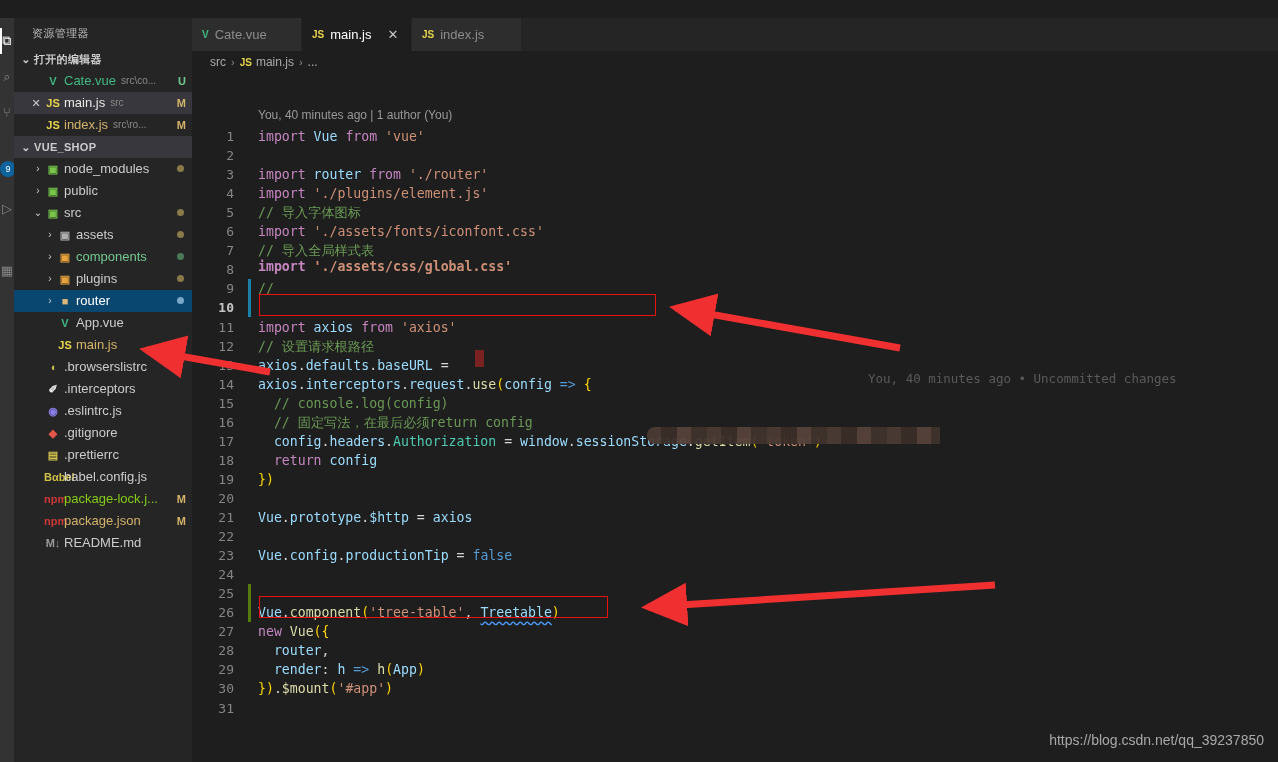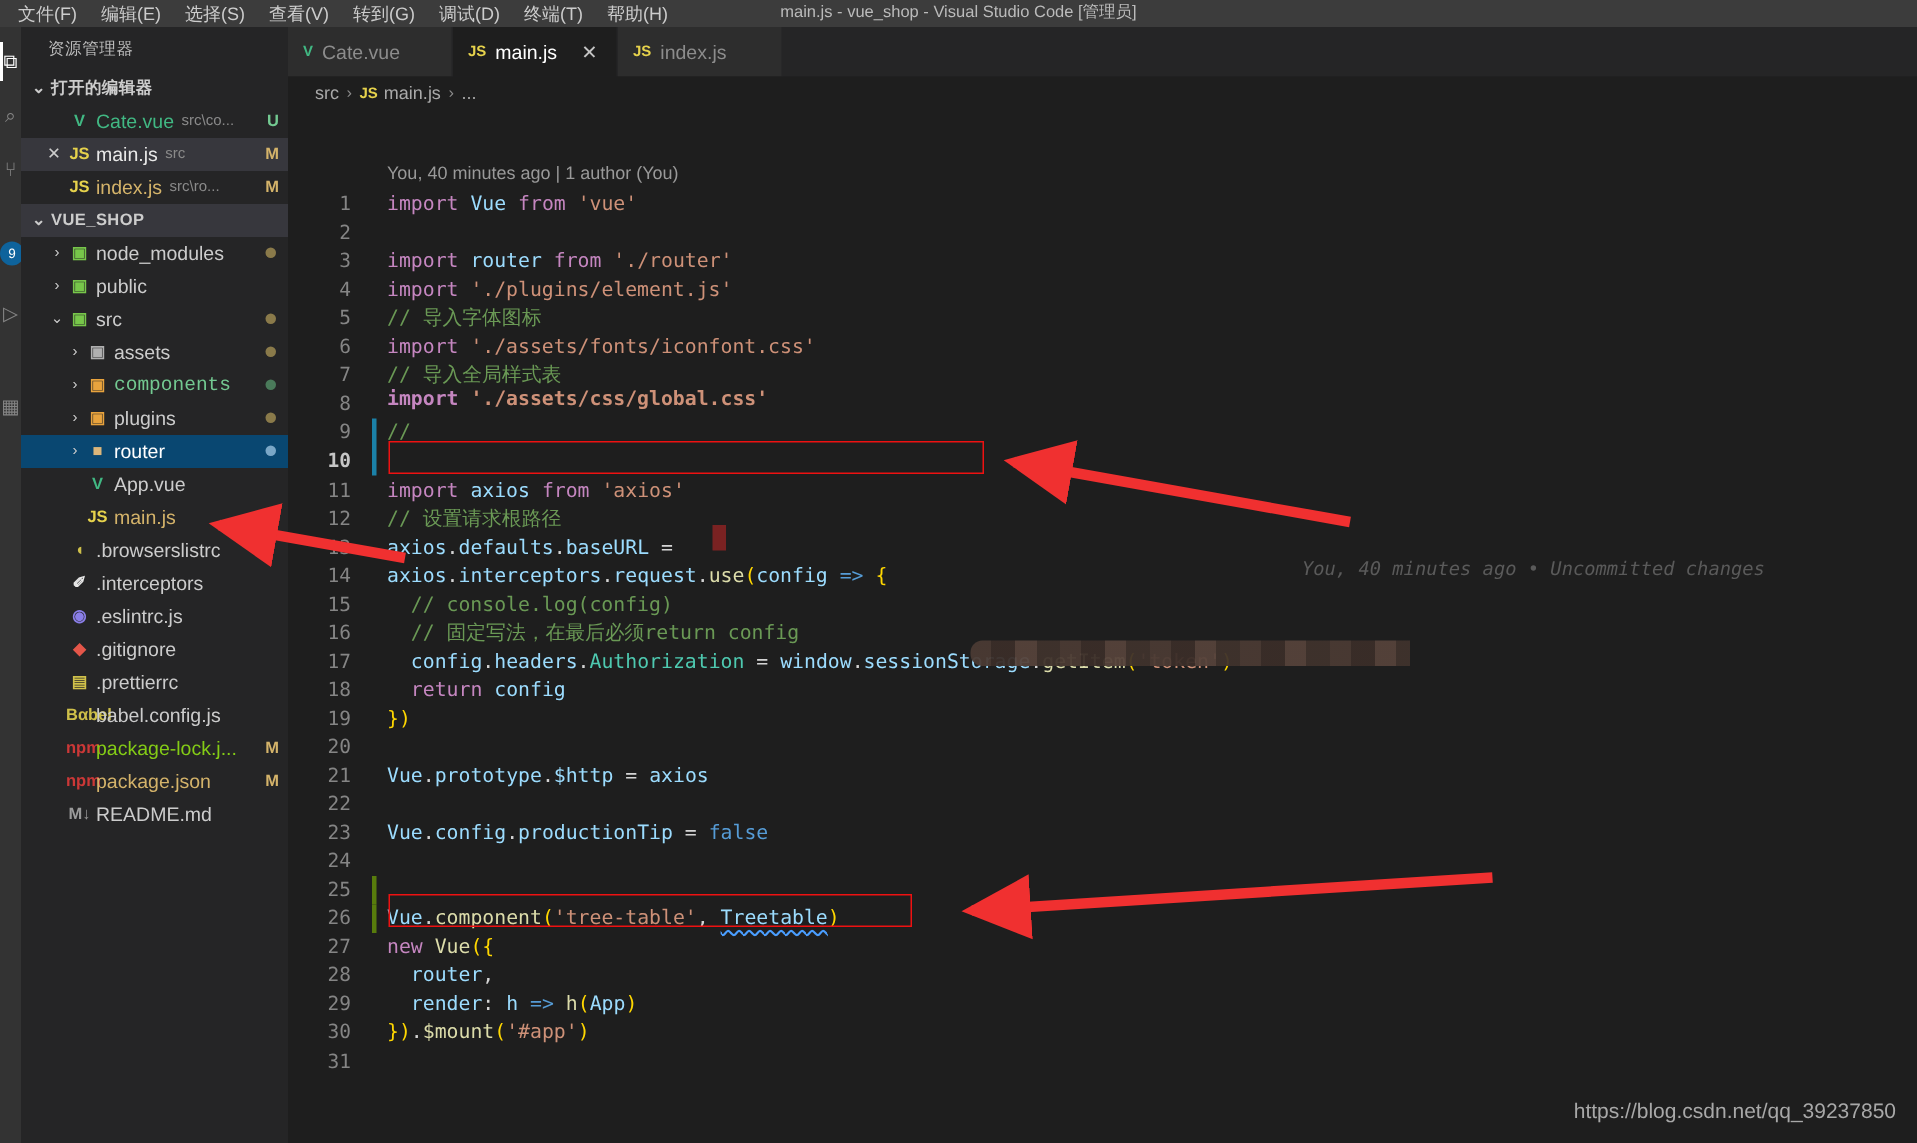--- a/index.html
+++ b/index.html
@@ -187,21 +187,21 @@
   .squiggle {
     text-decoration: underline;
     text-decoration-style: wavy;
     text-decoration-color: #4a9eff;
     text-underline-offset: 3px;
   }
 
   .inline-blame {
     position: absolute; left: 676px; top: 298px;
     font-family: "DejaVu Sans Mono", "Liberation Mono", monospace;
-    font-size: 12.5px; color: #5a5a5a; white-space: pre; font-style: italic;
+    font-size: 12.5px; color: #5a5a5a; white-space: pre;
   }
 
   .cursor-blk {
     position: absolute; left: 283px; top: 277px; width: 9px; height: 17px;
     background: #7a2222;
   }
 
   
   .redact {
     position: absolute; left: 455px; top: 354px; width: 293px; height: 17px;
@@ -225,33 +225,20 @@
     position: absolute; right: 14px; bottom: 14px;
     color: #a8a8a8; font-size: 14px;
     font-family: "Liberation Sans", sans-serif;
   }
 </style>
 </head>
 <body>
 
 <div id="app">
 
-  <div class="titlebar">
-    <div class="menu-items">
-      <div class="menu-item">文件(F)</div>
-      <div class="menu-item">编辑(E)</div>
-      <div class="menu-item">选择(S)</div>
-      <div class="menu-item">查看(V)</div>
-      <div class="menu-item">转到(G)</div>
-      <div class="menu-item">调试(D)</div>
-      <div class="menu-item">终端(T)</div>
-      <div class="menu-item">帮助(H)</div>
-    </div>
-    <div class="window-title">main.js - vue_shop - Visual Studio Code [管理员]</div>
-  </div>
 
   <div class="activitybar">
     <div class="act-icon active" style="top:10px;">⧉</div>
     <div class="act-icon" style="top:46px;">⌕</div>
     <div class="act-icon" style="top:82px;">⑂</div>
     <div class="act-badge">9</div>
     <div class="act-icon" style="top:178px;">▷</div>
     <div class="act-icon" style="top:240px;">▦</div>
   </div>
 
@@ -318,21 +305,21 @@
           <span style="flex: 0 0 30px;"></span>
           <span class="arrow">›</span>
           <span class="ficon ic-grey">▣</span>
           <span class="flabel" style="color: rgb(204, 204, 204);">assets</span>
           <span class="fdot" style="background: rgb(138, 122, 74); top: 7px;"></span>
         </div>
         <div class="row">
           <span style="flex: 0 0 30px;"></span>
           <span class="arrow">›</span>
           <span class="ficon ic-folder-orange">▣</span>
-          <span class="flabel" style="color: rgb(115, 201, 145); font-family: Liberation Mono, monospace;">components</span>
+          <span class="flabel" style="color: rgb(115, 201, 145);">components</span>
           <span class="fdot" style="background: rgb(74, 122, 90); top: 7px;"></span>
         </div>
         <div class="row">
           <span style="flex: 0 0 30px;"></span>
           <span class="arrow">›</span>
           <span class="ficon ic-folder-orange">▣</span>
           <span class="flabel" style="color: rgb(204, 204, 204);">plugins</span>
           <span class="fdot" style="background: rgb(138, 122, 74); top: 7px;"></span>
         </div>
         <div class="row selected">

